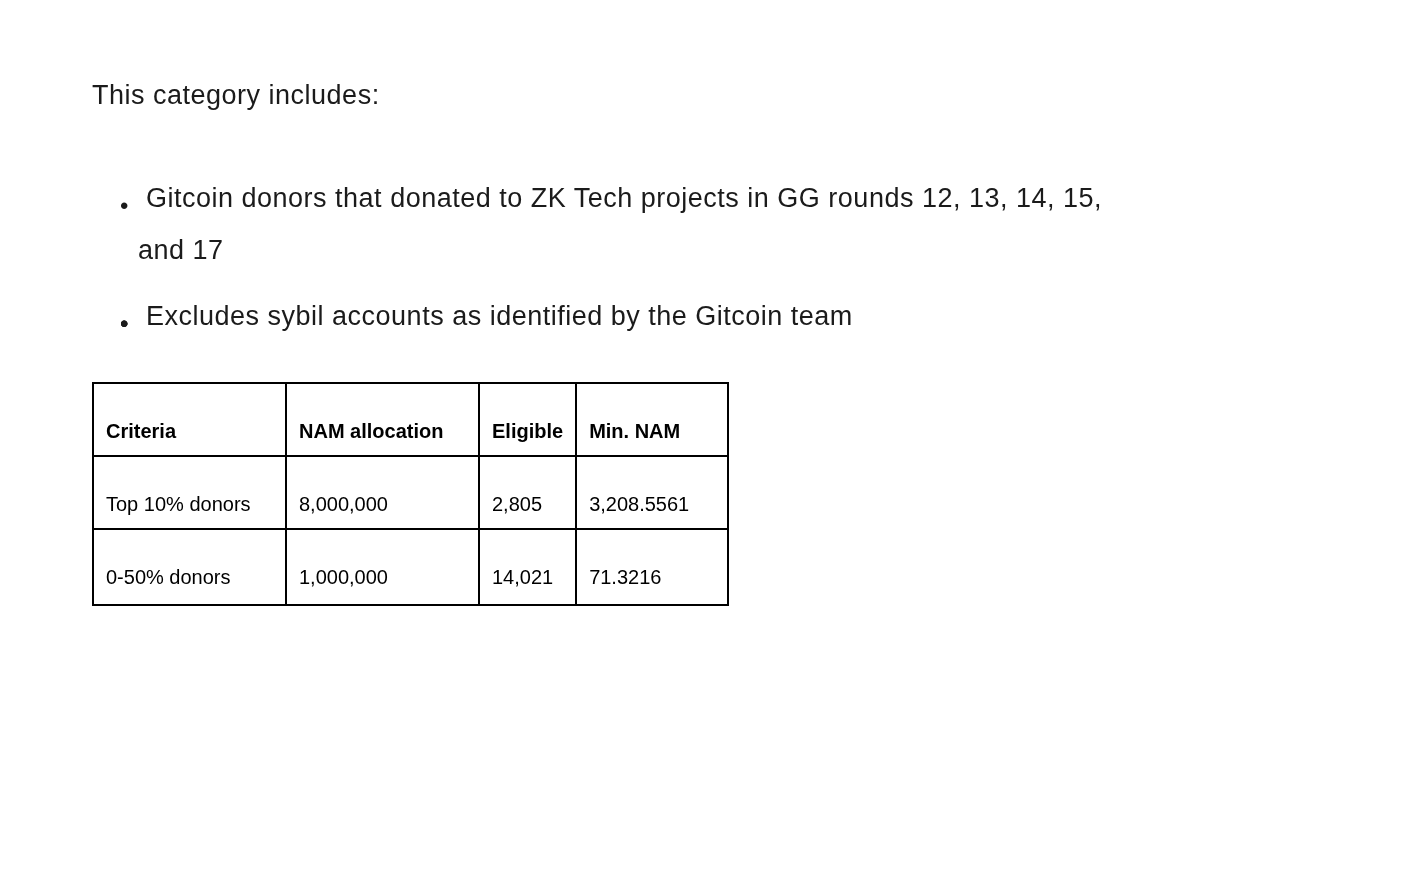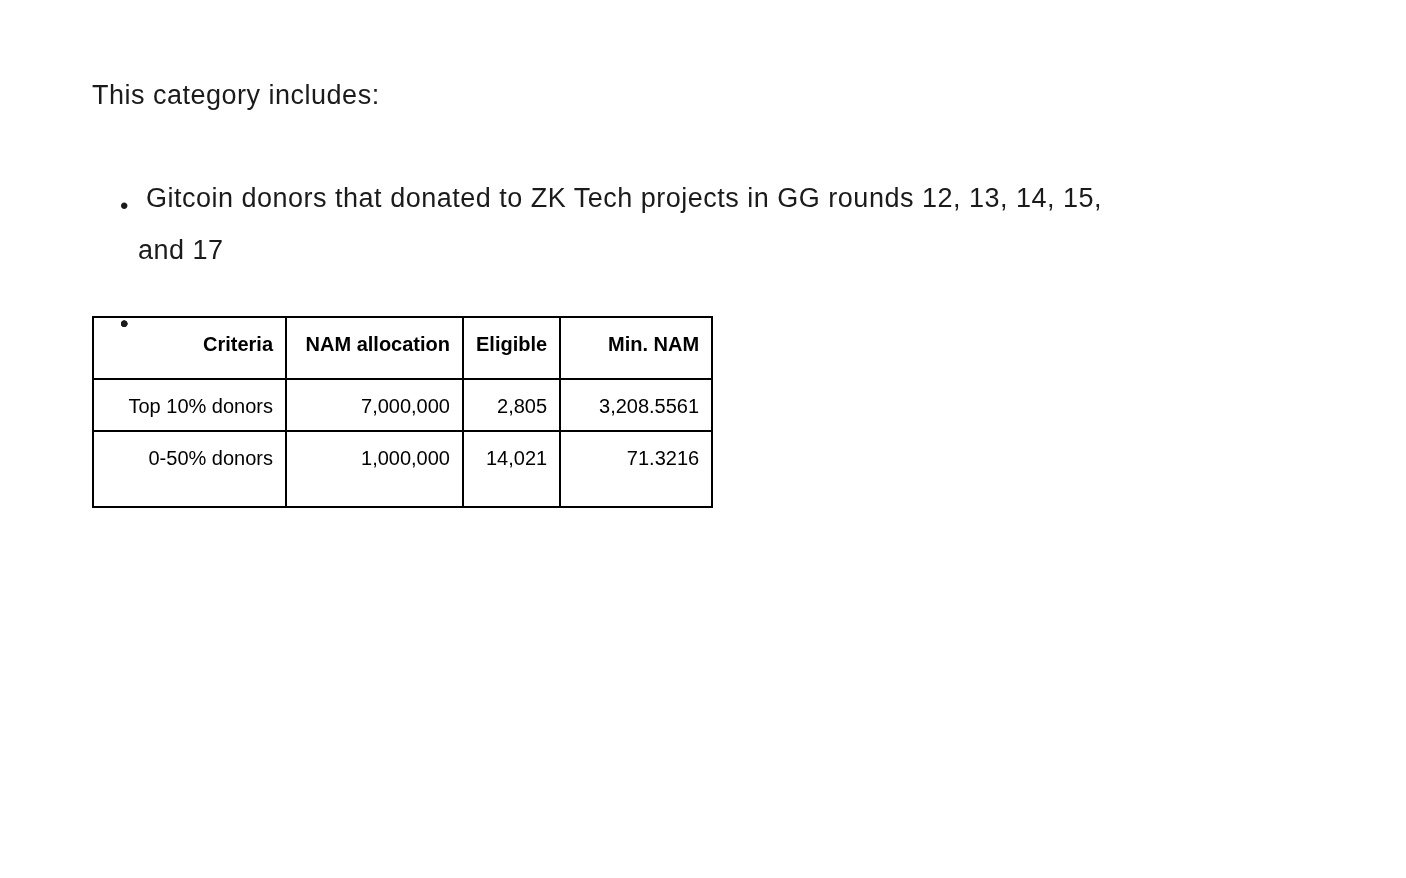--- a/index.html
+++ b/index.html
@@ -48,29 +48,29 @@
   table.criteria {
     margin-top: 40px;
     border-collapse: collapse;
     table-layout: fixed;
     color: #000000;
   }
   table.criteria th, table.criteria td {
     border: 2px solid #000000;
     font-size: 20px;
     line-height: 24px;
-    text-align: right;
+    text-align: left;
     vertical-align: top;
-    padding: 14px 12px 12px 12px;
+    padding: 35px 12px 12px 12px;
     background: #ffffff;
     font-weight: normal;
   }
   table.criteria th { font-weight: bold; }
   table.criteria .col-criteria   { width: 193px; }
-  table.criteria .col-allocation { width: 177px; }
+  table.criteria .col-allocation { width: 193px; }
   table.criteria .col-eligible   { width: 88px; }
   table.criteria .col-minnam     { width: 152px; }
   tr.row-header th { height: 62px; }
   tr.row-0 td { height: 48px; }
   tr.row-1 td { height: 115px; }
   tr.row-2 td { height: 76px; }
   .bottom-strip {
     position: absolute;
     left: 0; bottom: 0;
     width: 1406px; height: 12px;
@@ -92,34 +92,35 @@
         <span>Gitcoin donors that donated to ZK Tech projects in GG rounds 12, 13, 14, 15, and 17</span>
       </li>
       <li>
         <span class="dot">•</span>
       </li>
       <li>
         <span class="dot">•</span>
       </li>
       <li>
         <span class="dot">•</span>
+        <span>Excludes sybil accounts as identified by the Gitcoin team</span>
       </li>
     </ul>
 
     <table class="criteria">
       <tbody>
         <tr class="row-header">
           <th class="col-criteria">Criteria</th>
           <th class="col-allocation">NAM allocation</th>
           <th class="col-eligible">Eligible</th>
           <th class="col-minnam">Min. NAM</th>
         </tr>
         <tr class="row-0">
           <td>Top 10% donors</td>
-          <td>7,000,000</td>
+          <td>8,000,000</td>
           <td>2,805</td>
           <td>3,208.5561</td>
         </tr>
         <tr class="row-2">
           <td>0-50% donors</td>
           <td>1,000,000</td>
           <td>14,021</td>
           <td>71.3216</td>
         </tr>
       </tbody>

